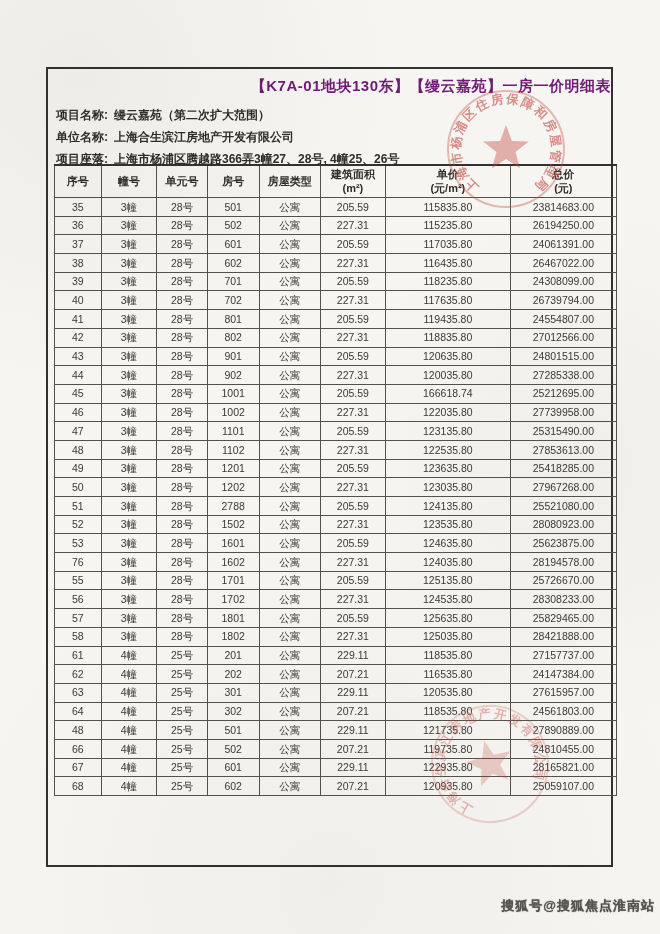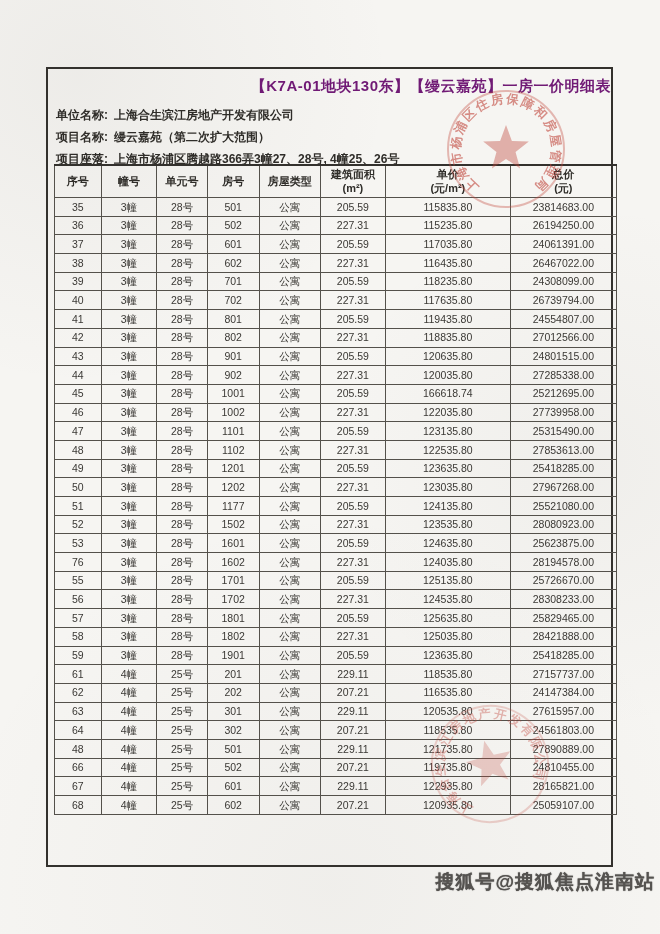--- a/index.html
+++ b/index.html
@@ -74,40 +74,40 @@
   }
   .stamp-top{left:440px;top:83px;width:132px;height:132px;opacity:.8;}
   .stamp-bottom{left:424px;top:698px;width:132px;height:132px;opacity:.5;transform:rotate(-14deg);}
   .stamp svg{width:100%;height:100%;}
   .stamp .ring-text{
     font-size:12.5px;font-weight:bold;letter-spacing:2px;
     font-family:"Liberation Sans","DejaVu Sans",sans-serif;
   }
 
   .watermark{
-    position:absolute;right:5px;top:869px;
-    font-size:19px;font-weight:800;color:#555350;
+    position:absolute;right:5px;top:897px;
+    font-size:13px;font-weight:800;color:#555350;
     letter-spacing:1px;
     text-shadow:0 0 1px rgba(70,68,64,.9);
     white-space:nowrap;
   }
 </style>
 </head>
 <body>
 
 <div class="sheet-frame">
 
   <div class="doc-title">【K7A-01地块130东】【缦云嘉苑】一房一价明细表</div>
 
   <div class="info-block">
     <div class="info-line">
-      <span class="lbl">单位名称:</span><span>上海合生滨江房地产开发有限公司</span>
+      <span class="lbl">项目名称:</span><span>缦云嘉苑（第二次扩大范围）</span>
     </div>
     <div class="info-line">
-      <span class="lbl">项目名称:</span><span>缦云嘉苑（第二次扩大范围）</span>
+      <span class="lbl">单位名称:</span><span>上海合生滨江房地产开发有限公司</span>
     </div>
     <div class="info-line">
       <span class="lbl">项目座落:</span><span>上海市杨浦区腾越路366弄3幢27、28号, 4幢25、26号</span>
     </div>
   </div>
 
   <table class="price-table">
     <colgroup>
       <col class="c-seq">
         <col class="c-bldg">
@@ -291,21 +291,21 @@
     <td>1202</td>
     <td>公寓</td>
     <td>227.31</td>
     <td>123035.80</td>
     <td>27967268.00</td>
   </tr>
         <tr>
     <td>51</td>
     <td>3幢</td>
     <td>28号</td>
-    <td>1177</td>
+    <td>2788</td>
     <td>公寓</td>
     <td>205.59</td>
     <td>124135.80</td>
     <td>25521080.00</td>
   </tr>
         <tr>
     <td>52</td>
     <td>3幢</td>
     <td>28号</td>
     <td>1502</td>
@@ -366,30 +366,20 @@
   </tr>
         <tr>
     <td>58</td>
     <td>3幢</td>
     <td>28号</td>
     <td>1802</td>
     <td>公寓</td>
     <td>227.31</td>
     <td>125035.80</td>
     <td>28421888.00</td>
-  </tr>
-        <tr>
-    <td>59</td>
-    <td>3幢</td>
-    <td>28号</td>
-    <td>1901</td>
-    <td>公寓</td>
-    <td>205.59</td>
-    <td>123635.80</td>
-    <td>25418285.00</td>
   </tr>
         <tr>
     <td>61</td>
     <td>4幢</td>
     <td>25号</td>
     <td>201</td>
     <td>公寓</td>
     <td>229.11</td>
     <td>118535.80</td>
     <td>27157737.00</td>

